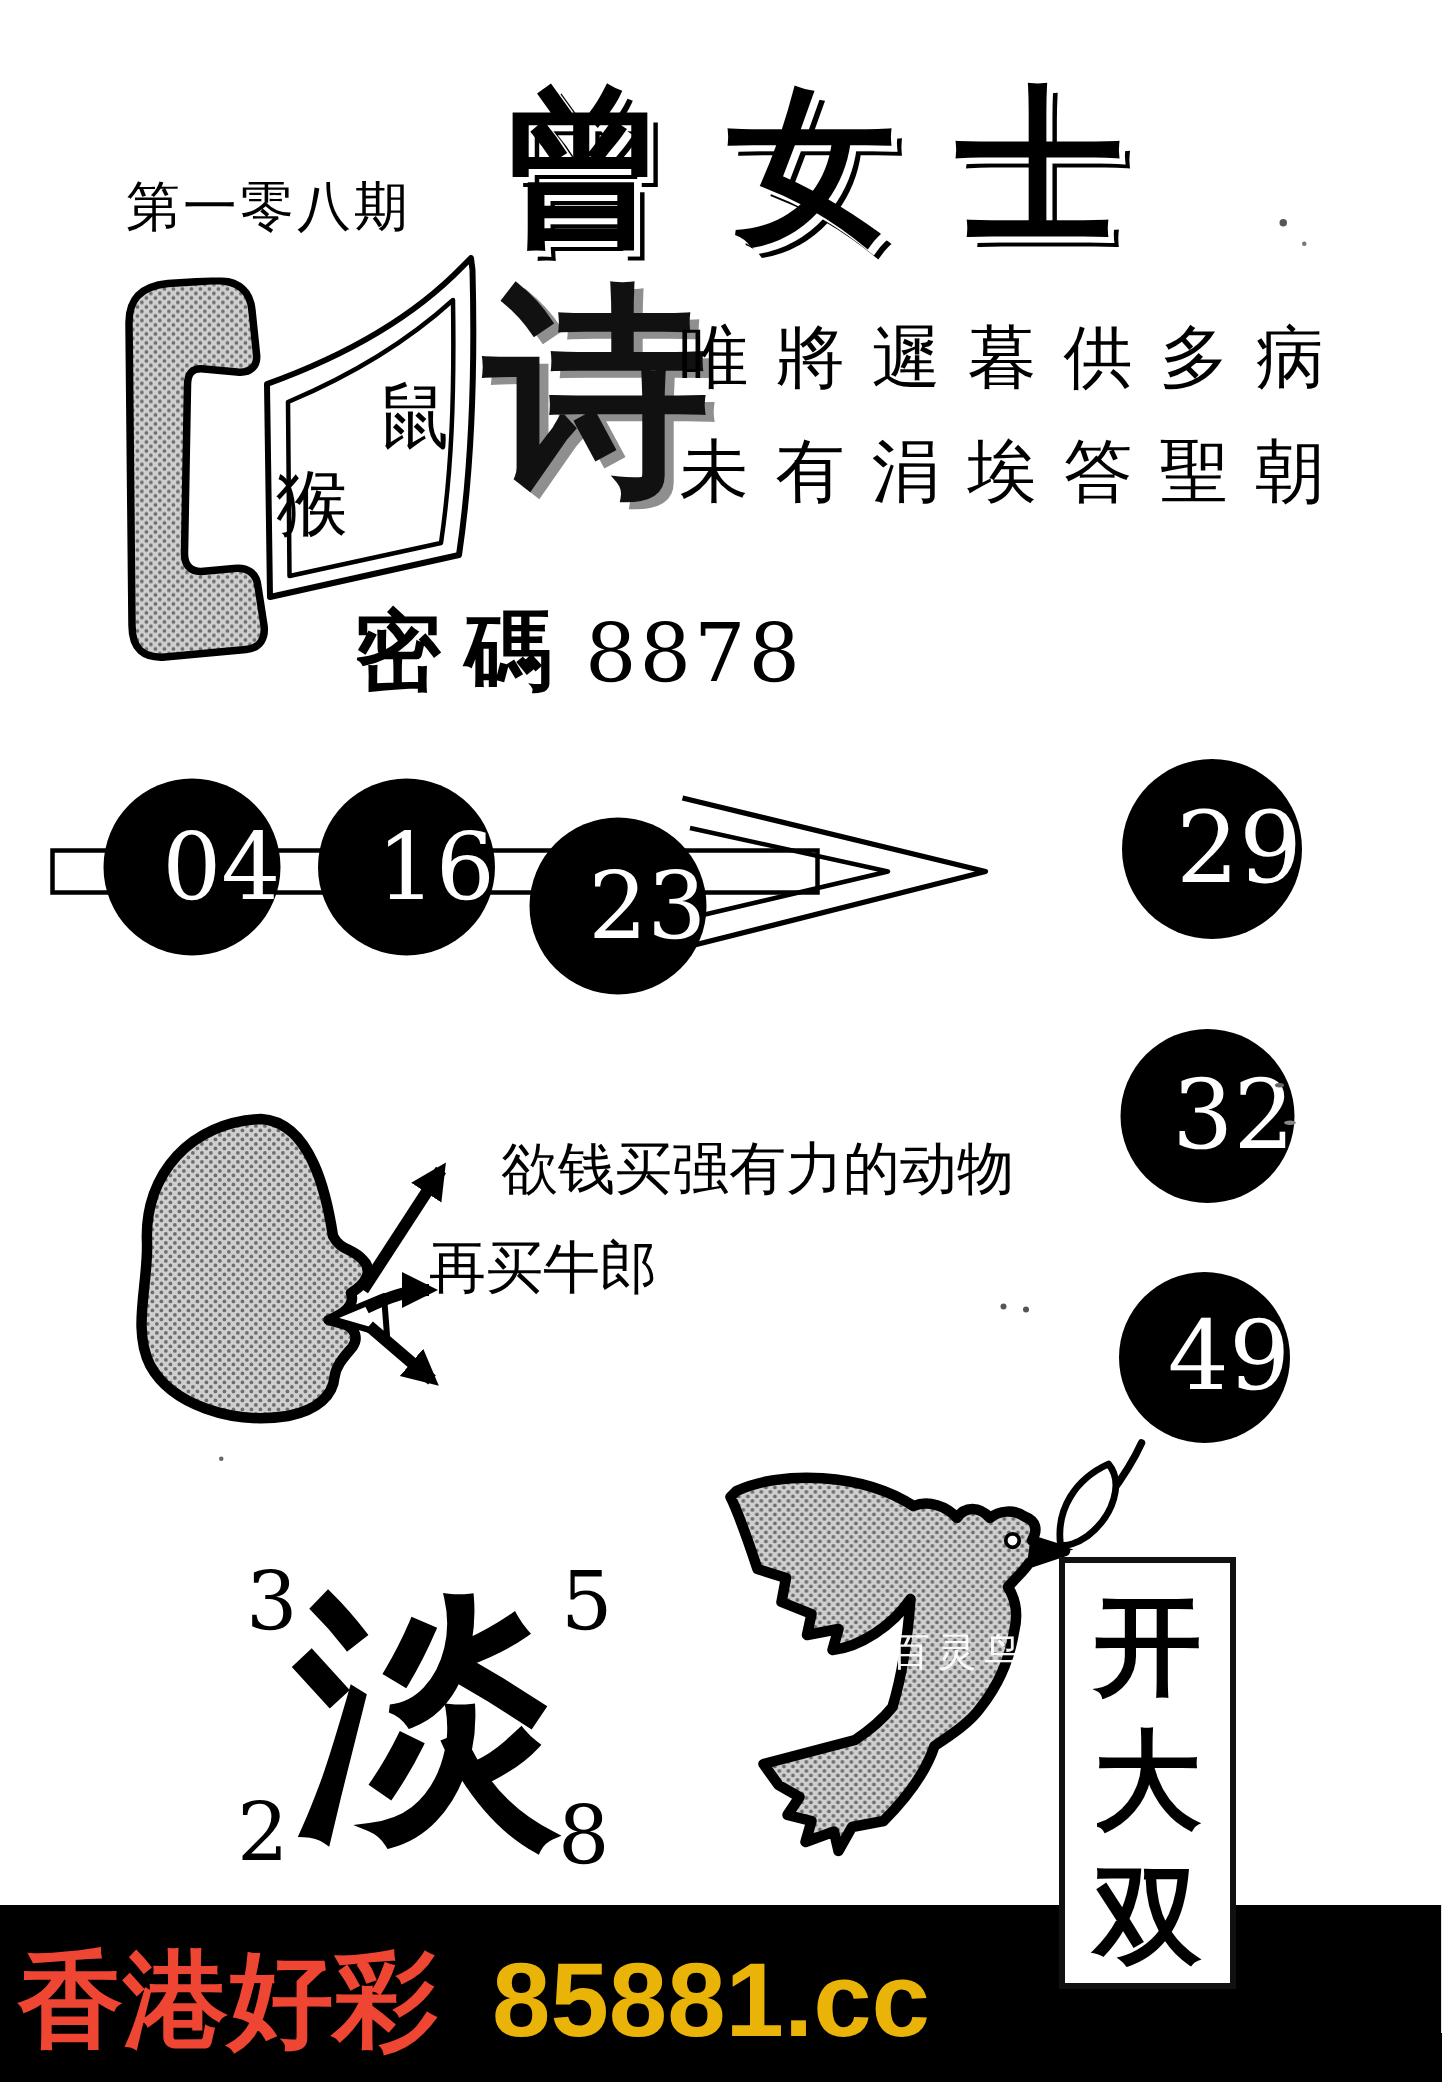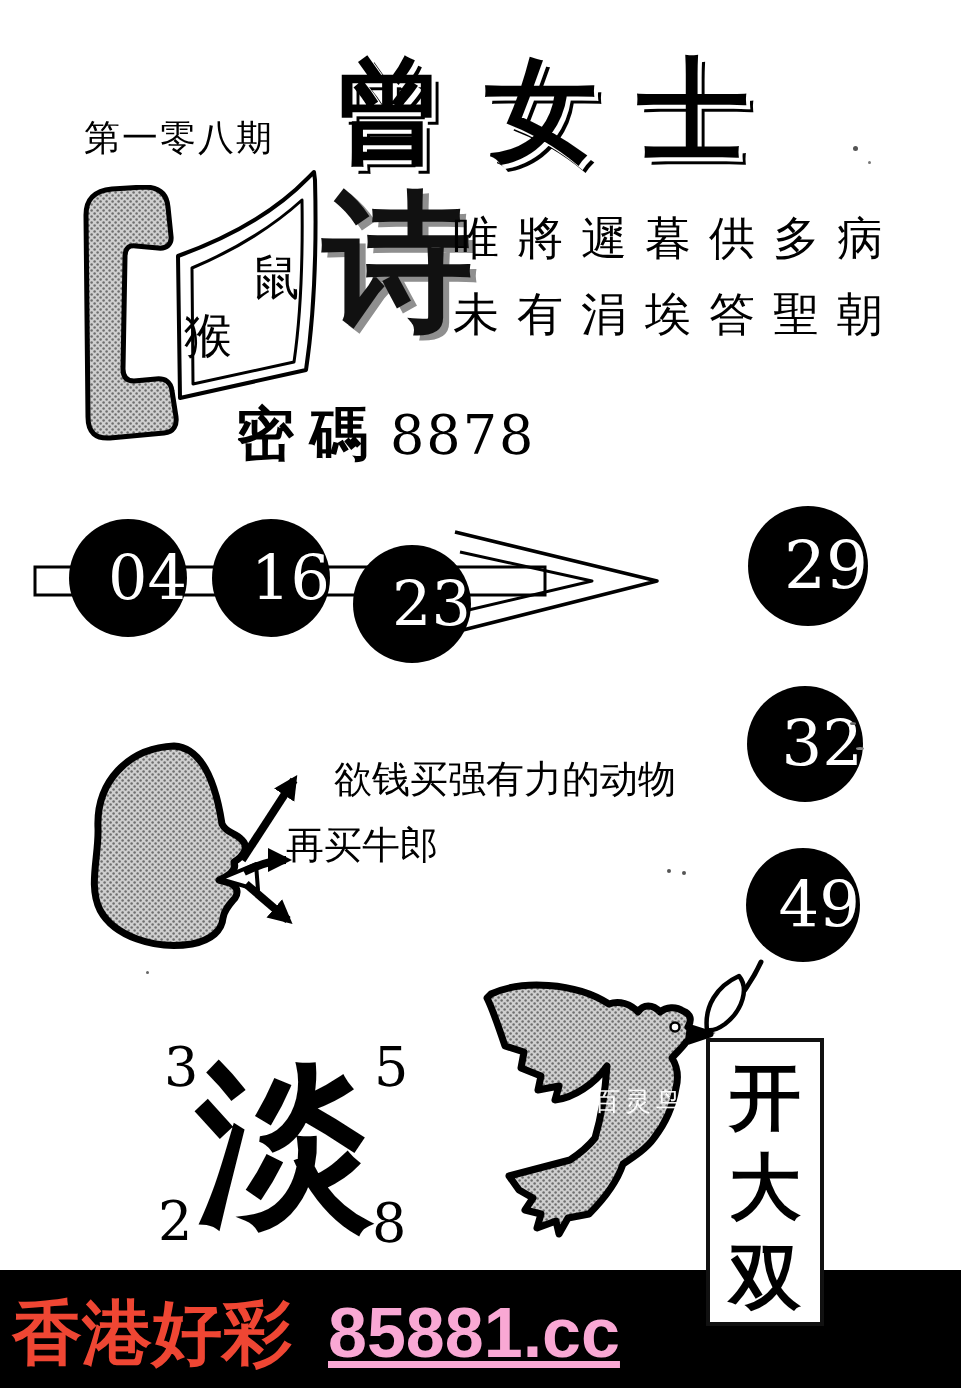--- a/index.html
+++ b/index.html
@@ -176,21 +176,21 @@
   <div class="abs watermark">百灵鸟</div>
 
   <div class="abs verdict">
     <div>开</div>
     <div>大</div>
     <div>双</div>
   </div>
 
   <div class="abs banner" id="banner" style="background: rgb(0, 0, 0);">
     <span style="color: rgb(239, 70, 51);">香港好彩</span>
-    <span class="url" style="color: #f9a8d4; text-decoration: underline;">85881.cc</span>
+    <span class="url" style="color: #eab308;">85881.cc</span>
   </div>
 
   <div class="dot" style="left:853px;top:146px;width:5px;height:5px;"></div>
   <div class="dot" style="left:868px;top:161px;width:3px;height:3px;background:#777;"></div>
   <div class="dot" style="left:850px;top:722px;width:6px;height:3px;background:#666;"></div>
   <div class="dot" style="left:856px;top:747px;width:8px;height:3px;background:#888;"></div>
   <div class="dot" style="left:667px;top:869px;width:4px;height:4px;"></div>
   <div class="dot" style="left:682px;top:871px;width:4px;height:4px;"></div>
   <div class="dot" style="left:146px;top:971px;width:3px;height:3px;background:#666;"></div>
 

